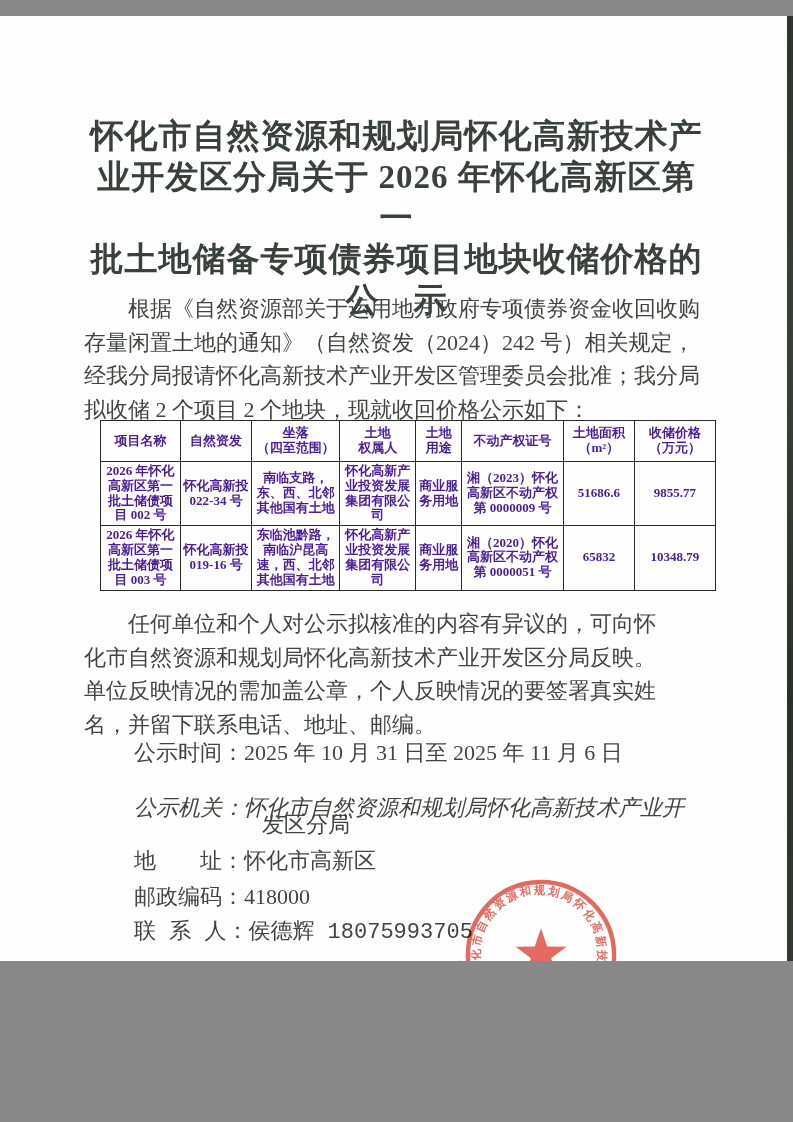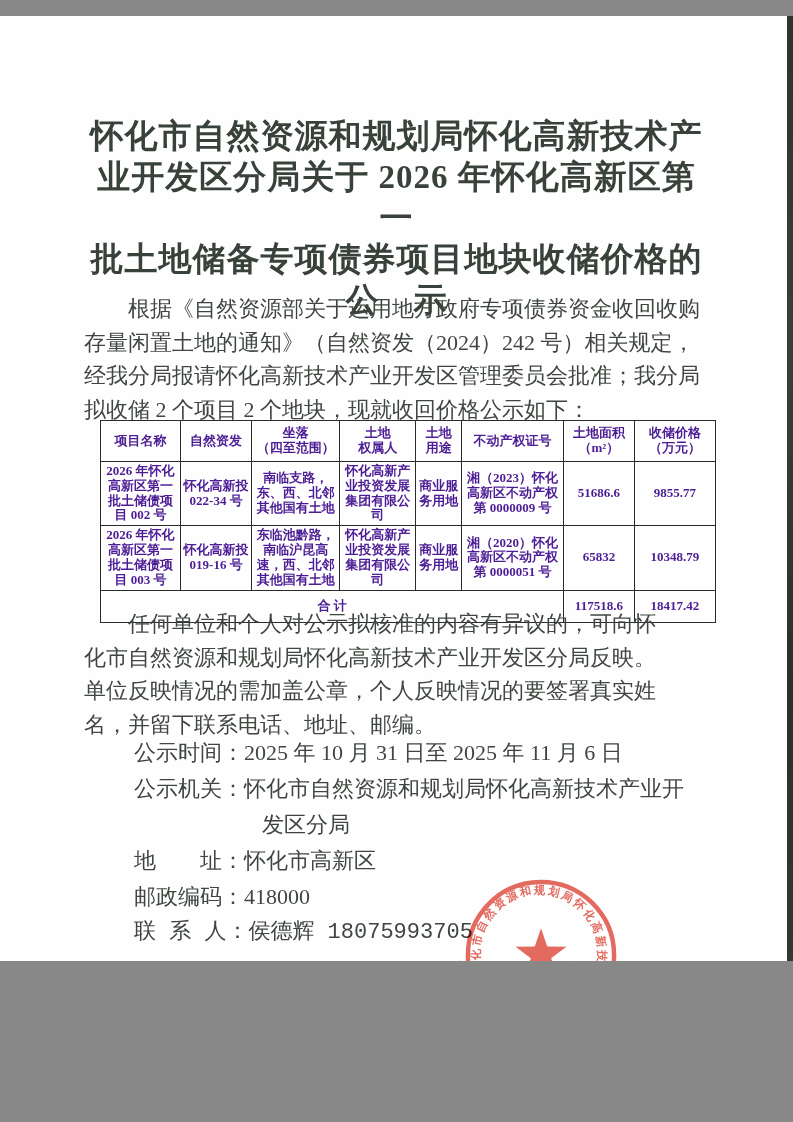--- a/index.html
+++ b/index.html
@@ -44,21 +44,21 @@
   table.notice th{height:36px;font-weight:bold;}
   table.notice td.num{font-weight:bold;}
   .col1{width:13.0%}.col2{width:11.6%}.col3{width:14.3%}.col4{width:12.4%}
   .col5{width:7.4%}.col6{width:16.6%}.col7{width:11.5%}.col8{width:13.2%}
   .total-row td{height:27px;}
   .info-line{
     position:absolute;left:84px;width:640px;
     font-size:22px;line-height:30px;white-space:pre;
   }
   .info-time{top:722px;padding-left:50px;}
-  .info-agency1{top:758px;padding-left:50px;}
+  .info-agency1{top:777px;padding-left:50px;font-style:italic;}
   .info-agency2{top:794px;padding-left:178px;}
   .info-address{top:830px;padding-left:50px;}
   .info-postcode{top:866px;padding-left:50px;}
   .info-contact{top:902px;padding-left:50px;font-family:Liberation Mono, monospace;}
   .signature{
     position:absolute;left:387px;top:938px;width:282px;
     font-size:22px;line-height:36px;text-align:center;
     color:#ef4444;
   }
   .signature .sig-line{height:36px;}
@@ -122,25 +122,20 @@
     <tr>
       <td>2026 年怀化高新区第一批土储债项目 003 号</td>
       <td>怀化高新投 019-16 号</td>
       <td>东临池黔路，南临沪昆高速，西、北邻其他国有土地</td>
       <td>怀化高新产业投资发展集团有限公司</td>
       <td>商业服务用地</td>
       <td>湘（2020）怀化高新区不动产权第 0000051 号</td>
       <td class="num">65832</td>
       <td class="num">10348.79</td>
     </tr>
-    <tr class="total-row">
-      <td colspan="6">合 计</td>
-      <td class="num">117518.6</td>
-      <td class="num">18417.42</td>
-    </tr>
   </tbody>
     </table>
 
   <div class="para para-objection">任何单位和个人对公示拟核准的内容有异议的，可向怀
 化市自然资源和规划局怀化高新技术产业开发区分局反映。
 单位反映情况的需加盖公章，个人反映情况的要签署真实姓
 名，并留下联系电话、地址、邮编。</div>
 
   <div class="info-line info-time">公示时间：2025 年 10 月 31 日至 2025 年 11 月 6 日</div>
   <div class="info-line info-agency1">公示机关：怀化市自然资源和规划局怀化高新技术产业开</div>

